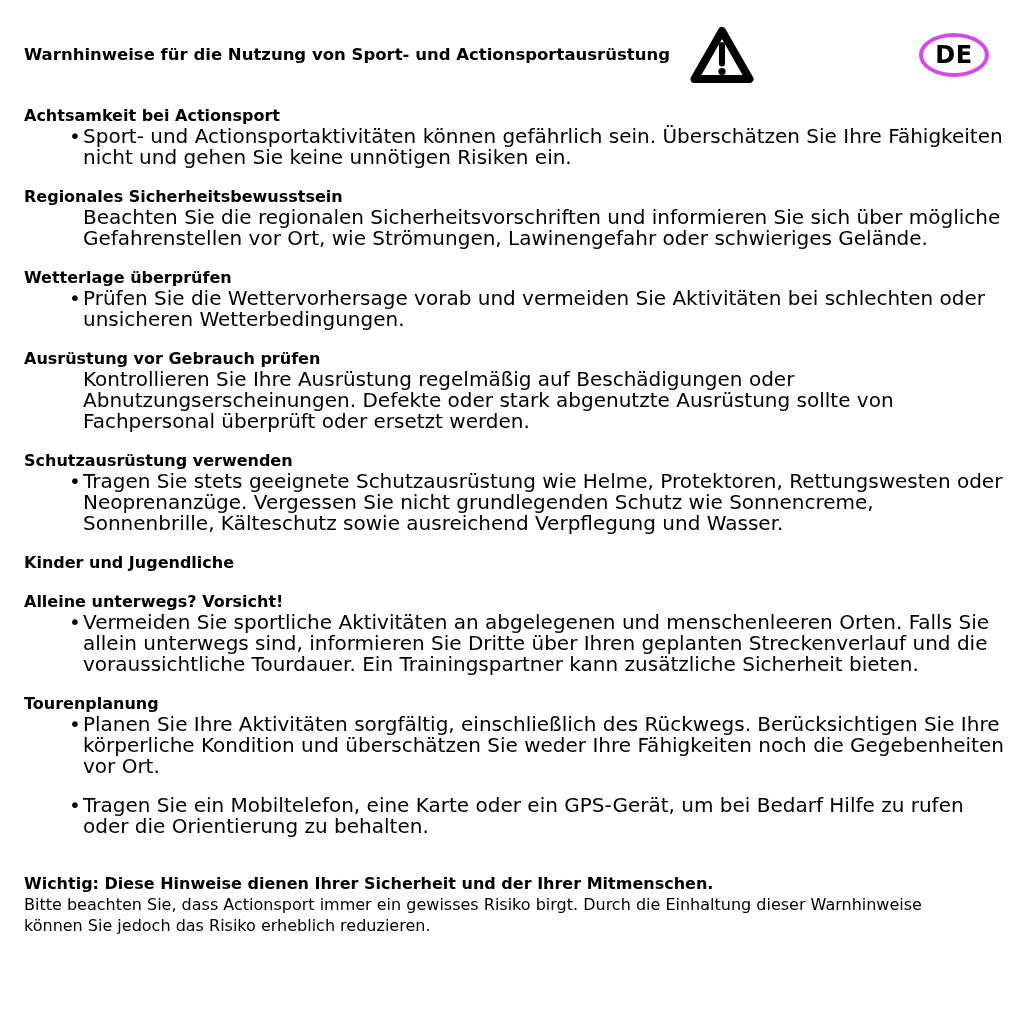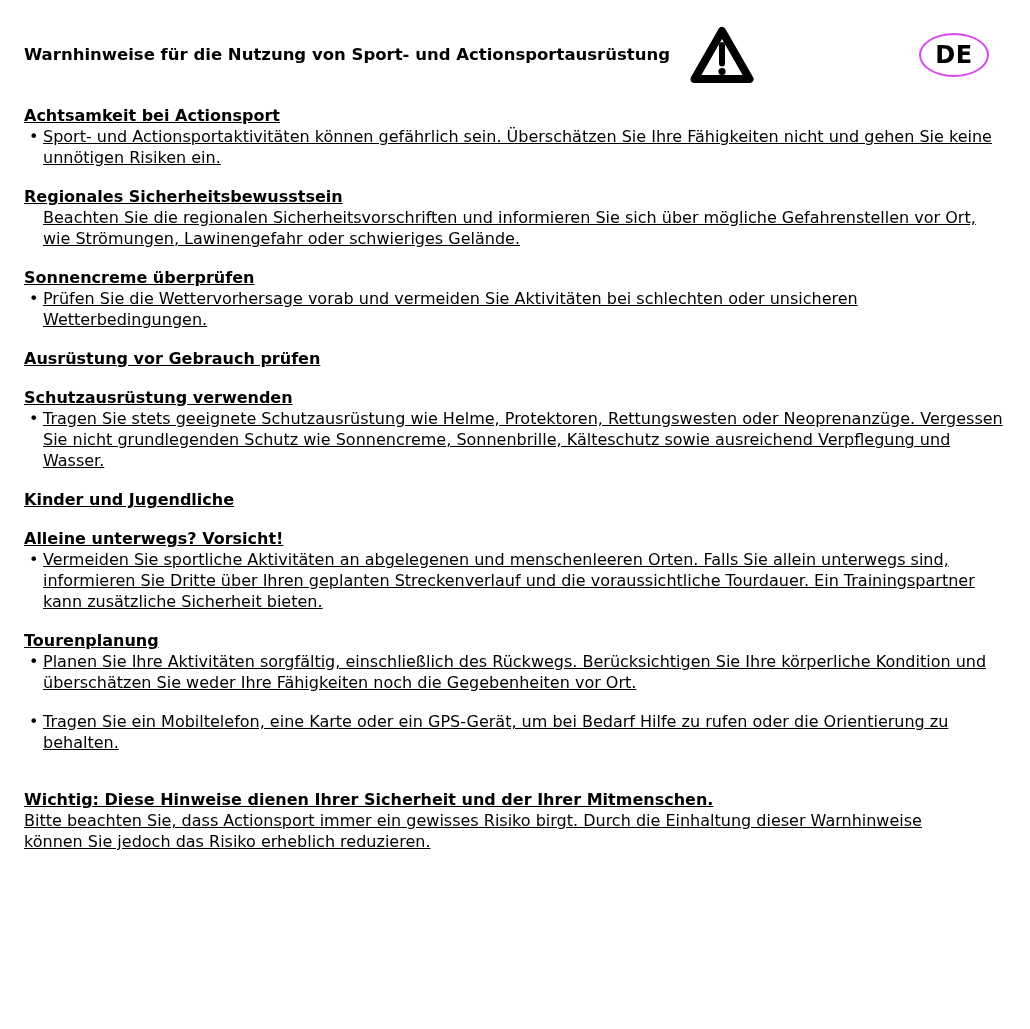--- a/index.html
+++ b/index.html
@@ -9,21 +9,20 @@
     height: 1029px;
     font-family: "DejaVu Sans", "Liberation Sans", sans-serif;
     color: #000000;
     overflow: hidden;
   }
   .page {
     position: relative;
     width: 1030px;
     height: 1029px;
     padding: 0 24px 0 24px;
-    text-decoration: underline;
   }
   
   .doc-header {
     position: relative;
     height: 105px;
   }
   .doc-title {
     position: absolute;
     left: 0;
     top: 44px;
@@ -38,21 +37,21 @@
     top: 24px;
     width: 64px;
     height: 62px;
   }
   .lang-badge {
     position: absolute;
     left: 895px;
     top: 33px;
     width: 70px;
     height: 44px;
-    border: 2px solid #d946ef;
+    border: 4px solid #d946ef;
     border-radius: 50%;
     display: flex;
     align-items: center;
     justify-content: center;
     font-size: 24px;
     font-weight: bold;
     letter-spacing: 0.5px;
   }
   
   .sections { display: block; }
@@ -61,22 +60,23 @@
     font-size: 16px;
     font-weight: bold;
     line-height: 21px;
   }
   .section-items {
     list-style: none;
     padding-left: 19px;
   }
   .section-items li {
     position: relative;
-    font-size: 16px;
+    font-size: 20px;
     line-height: 21px;
+    margin-left: 40px;
   }
   .section-items li.bullet::before {
     content: "\2022";
     position: absolute;
     left: -14px;
     top: 0;
   }
   
   .doc-footer { margin-top: 36px; }
   .footer-heading {
@@ -120,28 +120,31 @@
     </div>
 
     <div class="section">
       <div class="section-heading">Regionales Sicherheitsbewusstsein</div>
       <ul class="section-items">
           <li class="no-bullet">Beachten Sie die regionalen Sicherheitsvorschriften und informieren Sie sich über mögliche Gefahrenstellen vor Ort, wie Strömungen, Lawinengefahr oder schwieriges Gelände.</li>
         </ul>
     </div>
 
     <div class="section">
-      <div class="section-heading">Sonnencreme überprüfen</div>
+      <div class="section-heading">Wetterlage überprüfen</div>
       <ul class="section-items">
           <li class="bullet">Prüfen Sie die Wettervorhersage vorab und vermeiden Sie Aktivitäten bei schlechten oder unsicheren Wetterbedingungen.</li>
         </ul>
     </div>
 
     <div class="section">
       <div class="section-heading">Ausrüstung vor Gebrauch prüfen</div>
+      <ul class="section-items">
+          <li class="no-bullet">Kontrollieren Sie Ihre Ausrüstung regelmäßig auf Beschädigungen oder Abnutzungserscheinungen. Defekte oder stark abgenutzte Ausrüstung sollte von Fachpersonal überprüft oder ersetzt werden.</li>
+        </ul>
     </div>
 
     <div class="section">
       <div class="section-heading">Schutzausrüstung verwenden</div>
       <ul class="section-items">
           <li class="bullet">Tragen Sie stets geeignete Schutzausrüstung wie Helme, Protektoren, Rettungswesten oder Neoprenanzüge. Vergessen Sie nicht grundlegenden Schutz wie Sonnencreme, Sonnenbrille, Kälteschutz sowie ausreichend Verpflegung und Wasser.</li>
         </ul>
     </div>
 
     <div class="section">

